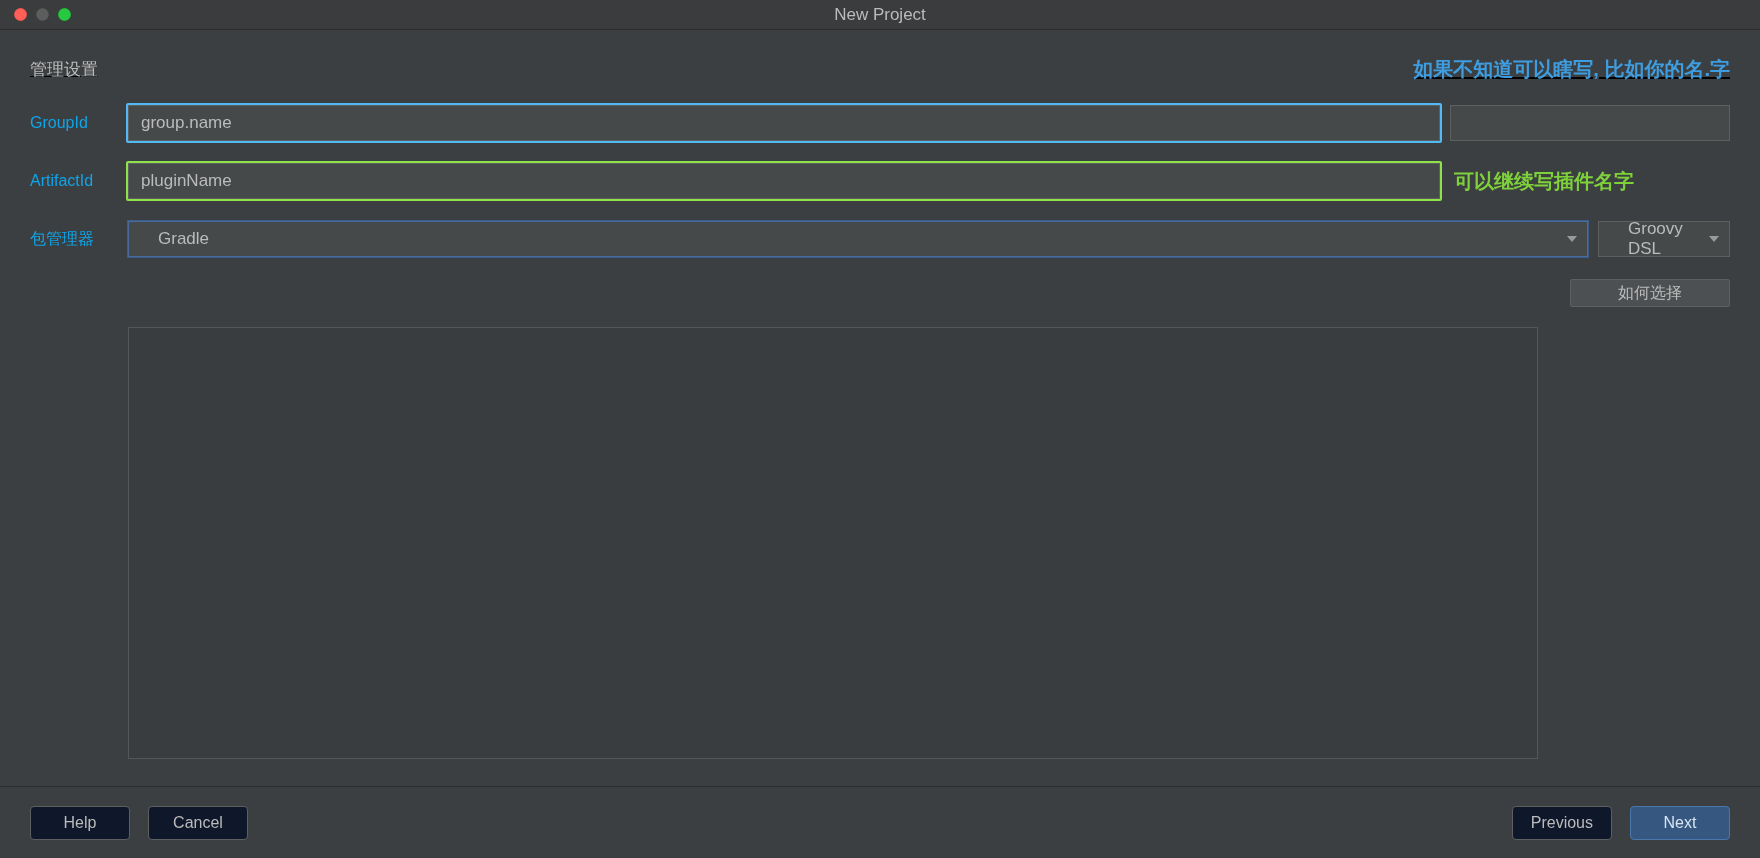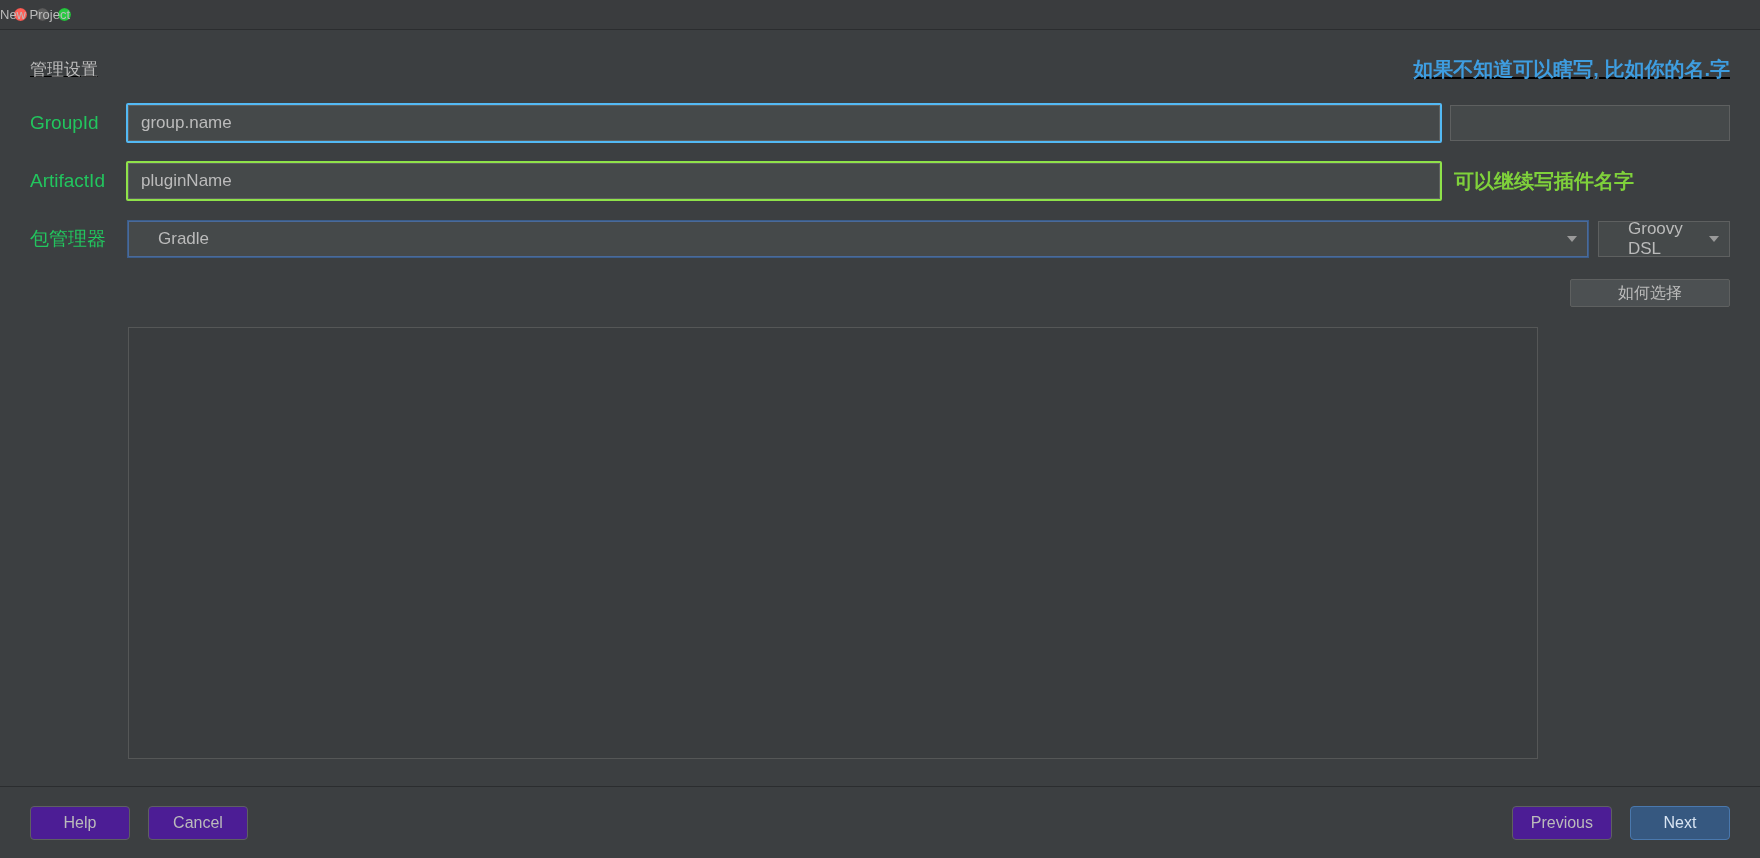--- a/index.html
+++ b/index.html
@@ -25,23 +25,23 @@
     gap: 9px;
     padding-left: 14px;
   }
   .light { width: 13px; height: 13px; border-radius: 50%; box-shadow: inset 0 0 1px rgba(0,0,0,0.4); }
   .light.red    { background: #ff5f57; }
   .light.yellow { background: #5d5d5d; }
   .light.green  { background: #28c940; }
   .titlebar-title {
     position: absolute;
     left: 0; right: 0;
-    text-align: left;
-    color: #bbbbbb;
-    font-size: 13px;
+    text-align: center;
+    color: #bbbbbb;
+    font-size: 17px;
     pointer-events: none;
   }
   .content {
     flex: 1;
     padding: 26px 30px 0 30px;
     display: flex;
     flex-direction: column;
     position: relative;
   }
   .section-header {
@@ -56,22 +56,22 @@
   .annotation-green { color: #7fd13b; font-size: 20px; font-weight: 600; }
 
   .form-row {
     display: flex;
     align-items: center;
     margin-bottom: 22px;
     gap: 10px;
   }
   .row-label {
     width: 88px;
-    color: #22c55e;
-    font-size: 19px;
+    color: #0ea5e9;
+    font-size: 16px;
     flex-shrink: 0;
   }
   .input-wrap {
     position: relative;
     height: 36px;
     flex: 1;
   }
   .text-input {
     width: 100%;
     height: 100%;
@@ -171,21 +171,21 @@
     display: flex;
     align-items: center;
     padding: 0 30px;
     gap: 18px;
   }
   .footer .spacer { flex: 1; }
   .btn {
     height: 34px;
     min-width: 100px;
     padding: 0 18px;
-    background: #4c1d95;
+    background: #0f172a;
     border: 1px solid #5e6060;
     color: #bbbbbb;
     font-size: 16px;
     border-radius: 4px;
     display: flex;
     align-items: center;
     justify-content: center;
     cursor: pointer;
   }
   .btn.primary {

